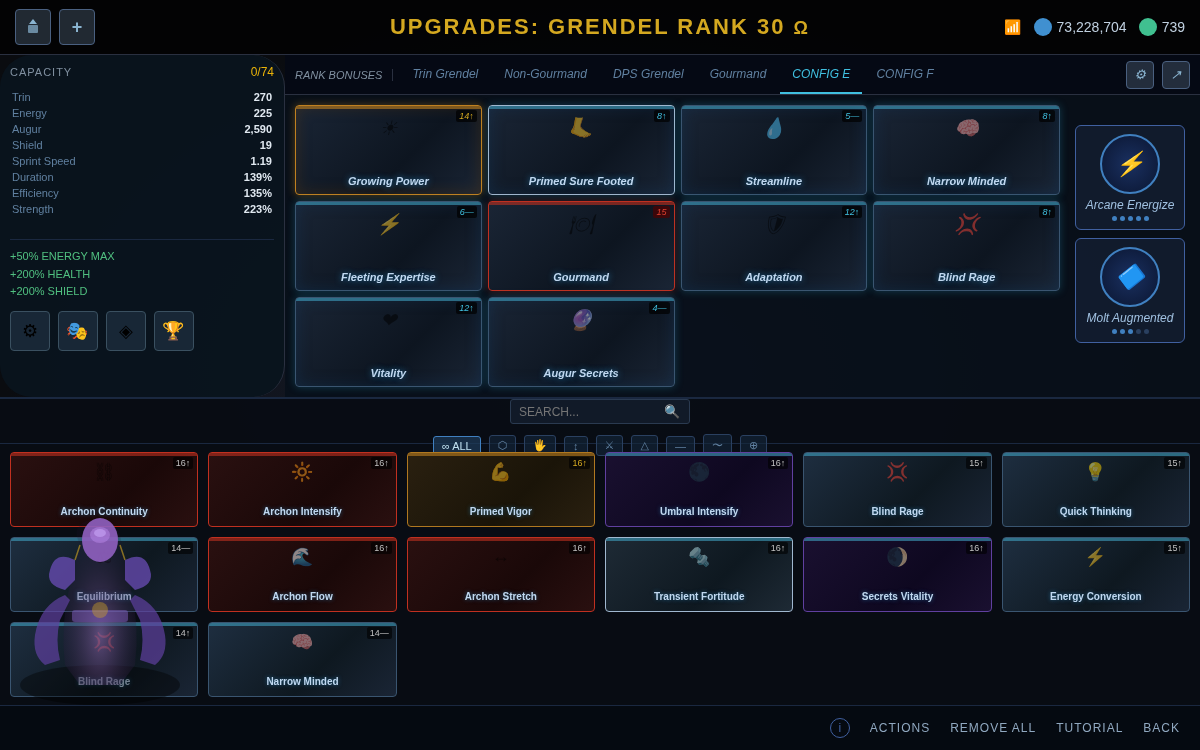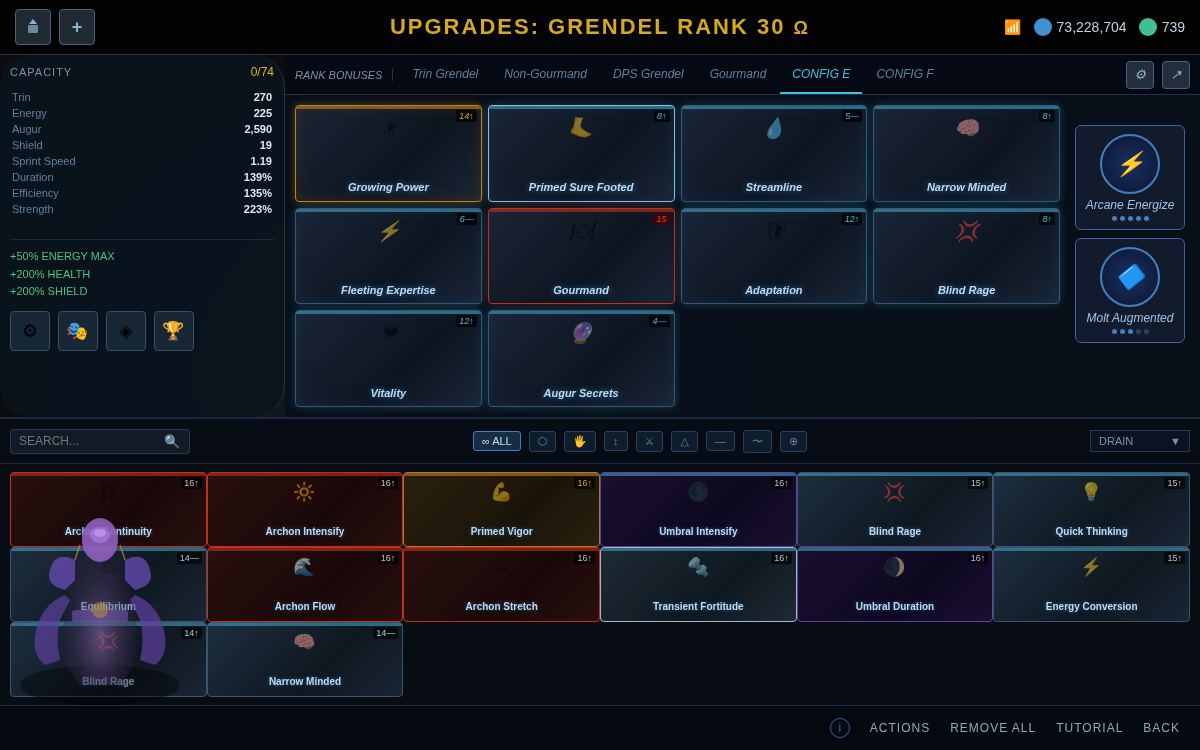--- a/index.html
+++ b/index.html
@@ -376,20 +376,21 @@
     }
 
     
     .search-bar {
       height: 45px;
       display: flex;
       align-items: center;
       padding: 0 10px;
       gap: 10px;
       border-bottom: 1px solid #1a2840;
+      flex-direction: column;
     }
 
     .search-input-wrap {
       display: flex;
       align-items: center;
       background: rgba(20,30,45,0.8);
       border: 1px solid #2a3a50;
       border-radius: 3px;
       padding: 4px 8px;
       width: 180px;
@@ -452,21 +453,21 @@
       display: flex;
       padding: 8px 10px;
       gap: 8px;
     }
 
     .browse-grid {
       flex: 1;
       display: grid;
       grid-template-columns: repeat(6, 1fr);
       grid-template-rows: repeat(2, 1fr);
-      gap: 0;
+      gap: 10px;
     }
 
     .browse-mod-card {
       background: linear-gradient(135deg, #1e2e40 0%, #0e1820 60%, #1a2535 100%);
       border: 1px solid #3a5570;
       border-radius: 4px;
       position: relative;
       display: flex;
       align-items: flex-end;
       justify-content: center;
@@ -855,21 +856,21 @@
           <div class="browse-mod-card" style="border: 1px solid rgb(160, 184, 208); background: linear-gradient(135deg, rgb(30, 42, 53) 0%, rgb(14, 24, 32) 60%, rgb(30, 42, 53) 100%);">
       <div class="mod-top-bar "></div>
       <span class="browse-rank ">16↑</span>
       <div style="position:absolute;top:8px;left:50%;transform:translateX(-50%);font-size:18px;opacity:0.5;">🔩</div>
       <div class="browse-mod-name">Transient Fortitude</div>
     </div>
           <div class="browse-mod-card" style="border: 1px solid rgb(96, 64, 160); background: linear-gradient(135deg, rgb(26, 16, 48) 0%, rgb(14, 8, 32) 60%, rgb(26, 16, 48) 100%);">
       <div class="mod-top-bar "></div>
       <span class="browse-rank ">16↑</span>
       <div style="position:absolute;top:8px;left:50%;transform:translateX(-50%);font-size:18px;opacity:0.5;">🌒</div>
-      <div class="browse-mod-name">Umbral Duration</div>
+      <div class="browse-mod-name">Secrets Vitality</div>
     </div>
           <div class="browse-mod-card" style="border: 1px solid rgb(58, 85, 112); background: linear-gradient(135deg, rgb(30, 46, 64) 0%, rgb(14, 24, 32) 60%, rgb(26, 37, 53) 100%);">
       <div class="mod-top-bar "></div>
       <span class="browse-rank ">15↑</span>
       <div style="position:absolute;top:8px;left:50%;transform:translateX(-50%);font-size:18px;opacity:0.5;">⚡</div>
       <div class="browse-mod-name">Energy Conversion</div>
     </div>
           <div class="browse-mod-card" style="border: 1px solid rgb(58, 85, 112); background: linear-gradient(135deg, rgb(30, 46, 64) 0%, rgb(14, 24, 32) 60%, rgb(26, 37, 53) 100%);">
       <div class="mod-top-bar "></div>
       <span class="browse-rank ">14↑</span>

